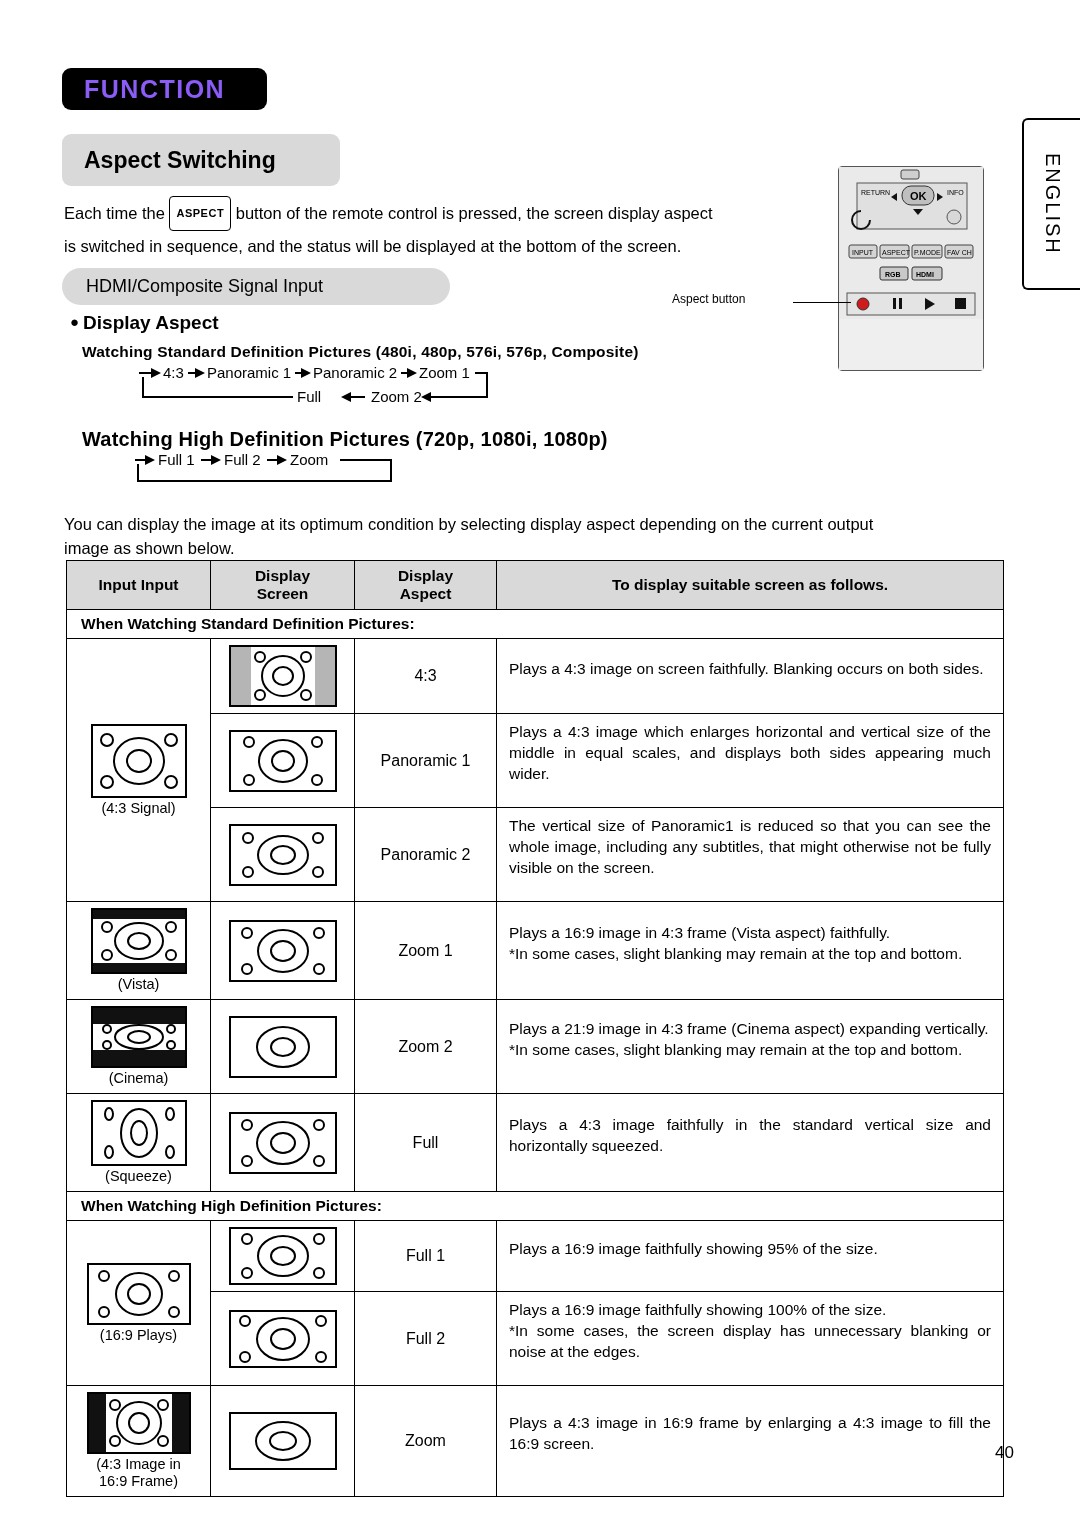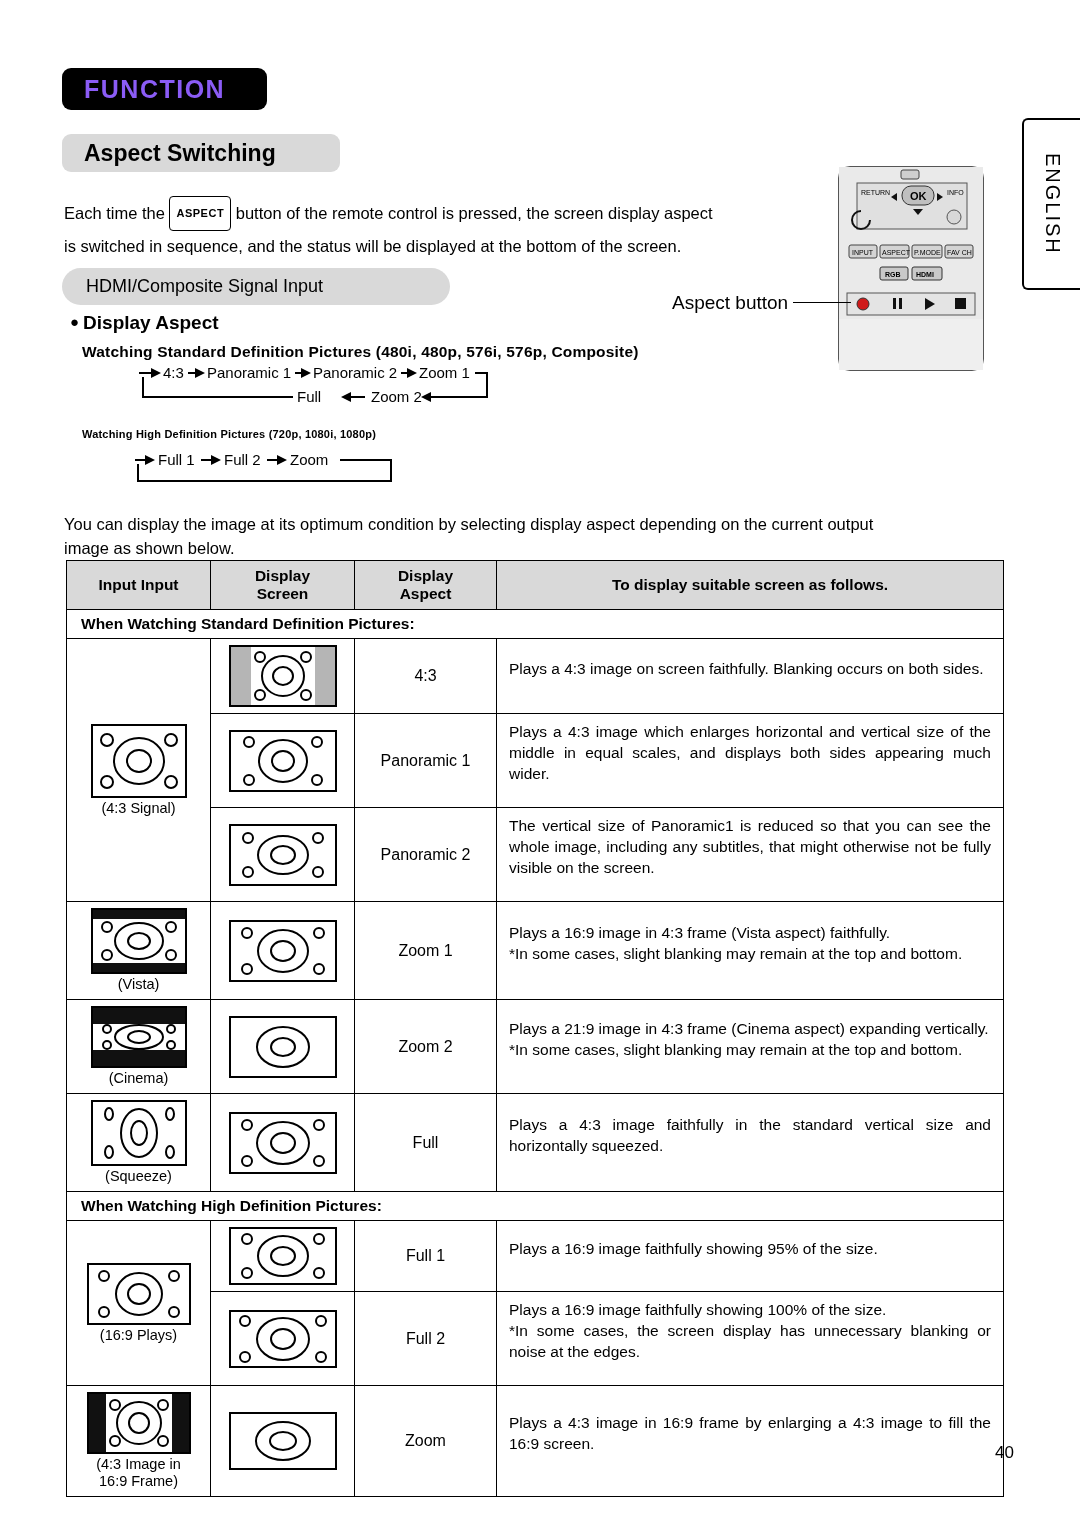--- a/index.html
+++ b/index.html
@@ -18,21 +18,21 @@
   .function-tab {
     position:absolute; left:62px; top:68px;
     width:205px; height:42px;
     background:#000; color:#8b5cf6;
     border-radius:9px;
     font-weight:bold; font-size:25px; letter-spacing:1.5px;
     display:flex; align-items:center; padding-left:22px;
   }
   .aspect-title {
     position:absolute; left:62px; top:134px;
-    width:278px; height:38px;
+    width:278px; height:52px;
     background:#d9d9d9; color:#000;
     border-radius:9px;
     font-weight:bold; font-size:23px;
     display:flex; align-items:center; padding-left:22px;
   }
 
   
   .english-tab {
     position:absolute; right:0px; top:118px;
     width:58px; height:172px;
@@ -76,39 +76,39 @@
     font-weight:bold; font-size:19px;
   }
   .display-aspect-head .bullet { font-size:15px; vertical-align:2px; margin-right:4px;}
 
   .sd-head {
     position:absolute; left:82px; top:343px;
     font-weight:bold; font-size:15.5px; letter-spacing:0.2px;
   }
   .hd-head {
     position:absolute; left:82px; top:428px;
-    font-weight:bold; font-size:11px; letter-spacing:0.2px;
+    font-weight:bold; font-size:20px; letter-spacing:0.2px;
   }
 
   
   .flow { position:absolute; font-size:15px; }
   .flow-sd { left:125px; top:363px; width:430px; height:45px; }
   .flow-hd { left:125px; top:450px; width:290px; height:40px; }
 
   
   .remote {
     position:absolute; left:838px; top:166px;
     width:146px; height:205px;
     background:#e9e9e9;
     border:1px solid #555;
-    border-radius:12px;
+    border-radius:4px;
   }
   .remote-label {
     position:absolute; left:672px; top:292px;
-    font-size:19px;
+    font-size:12px;
   }
   .remote-line {
     position:absolute; left:793px; top:302px; width:58px; height:1px; background:#000;
   }
 
   
   .body-para {
     position:absolute; left:64px; top:512px; width:910px;
     font-size:16.5px; line-height:24px;
   }

